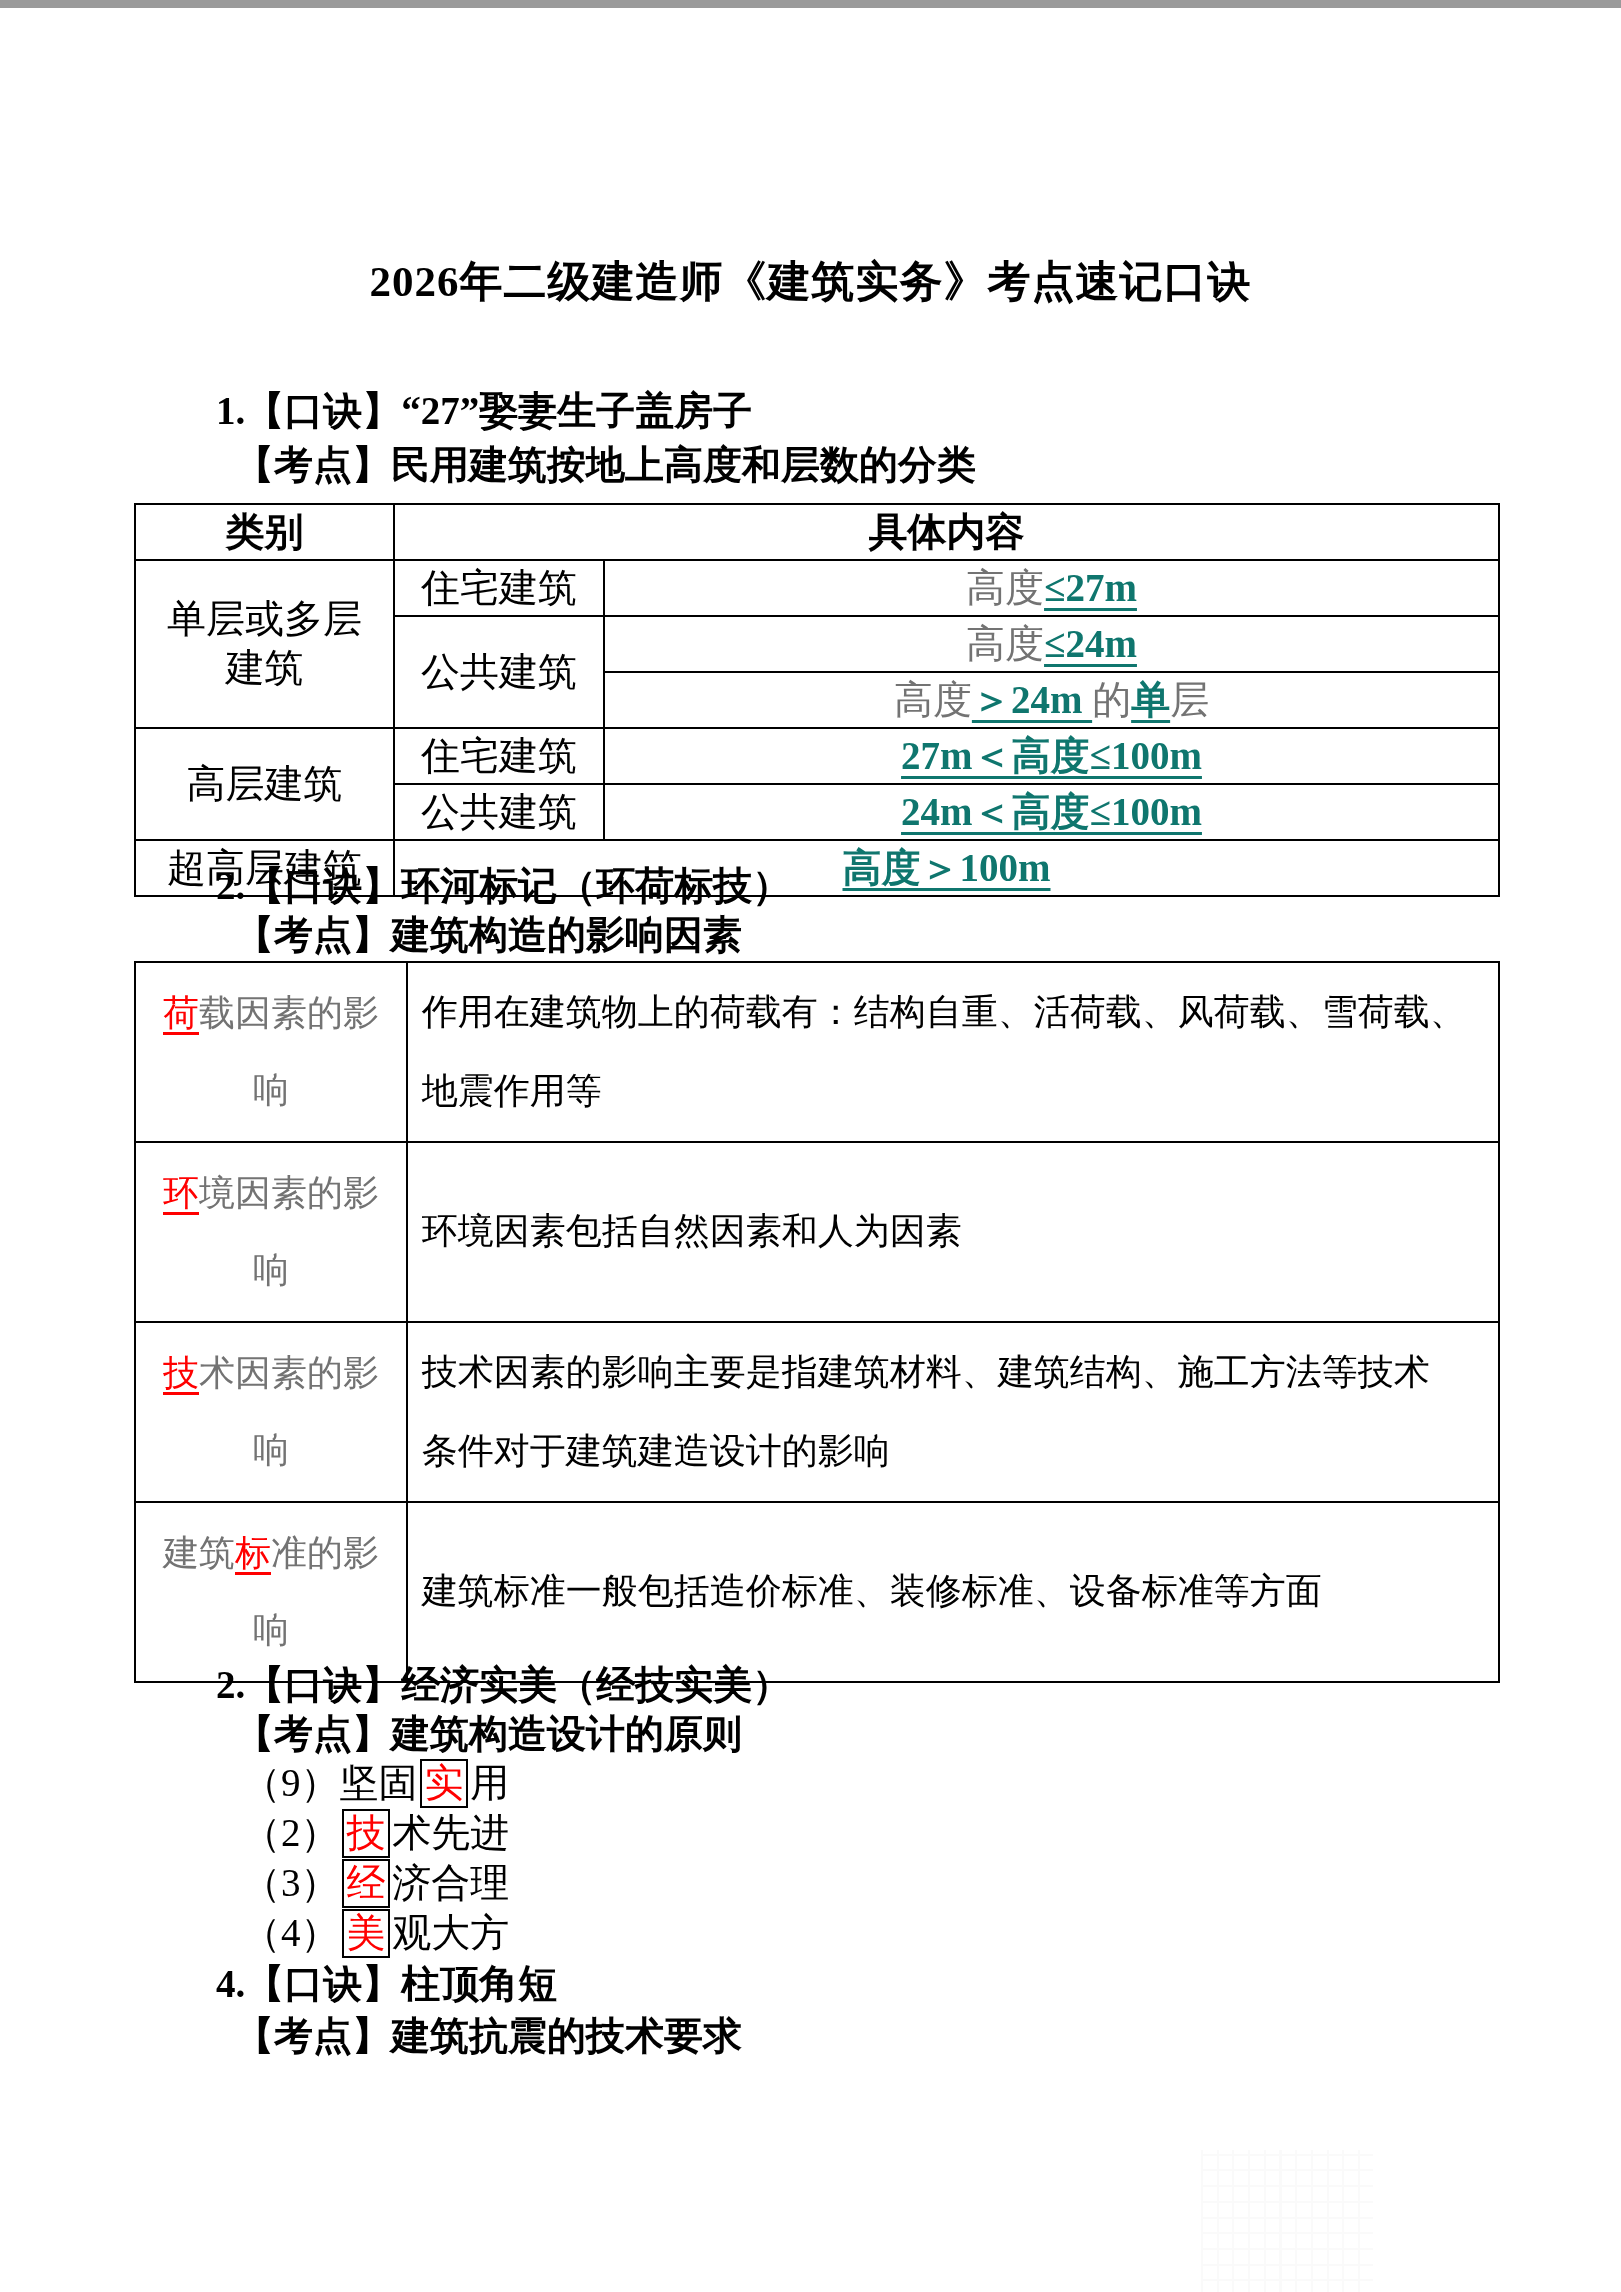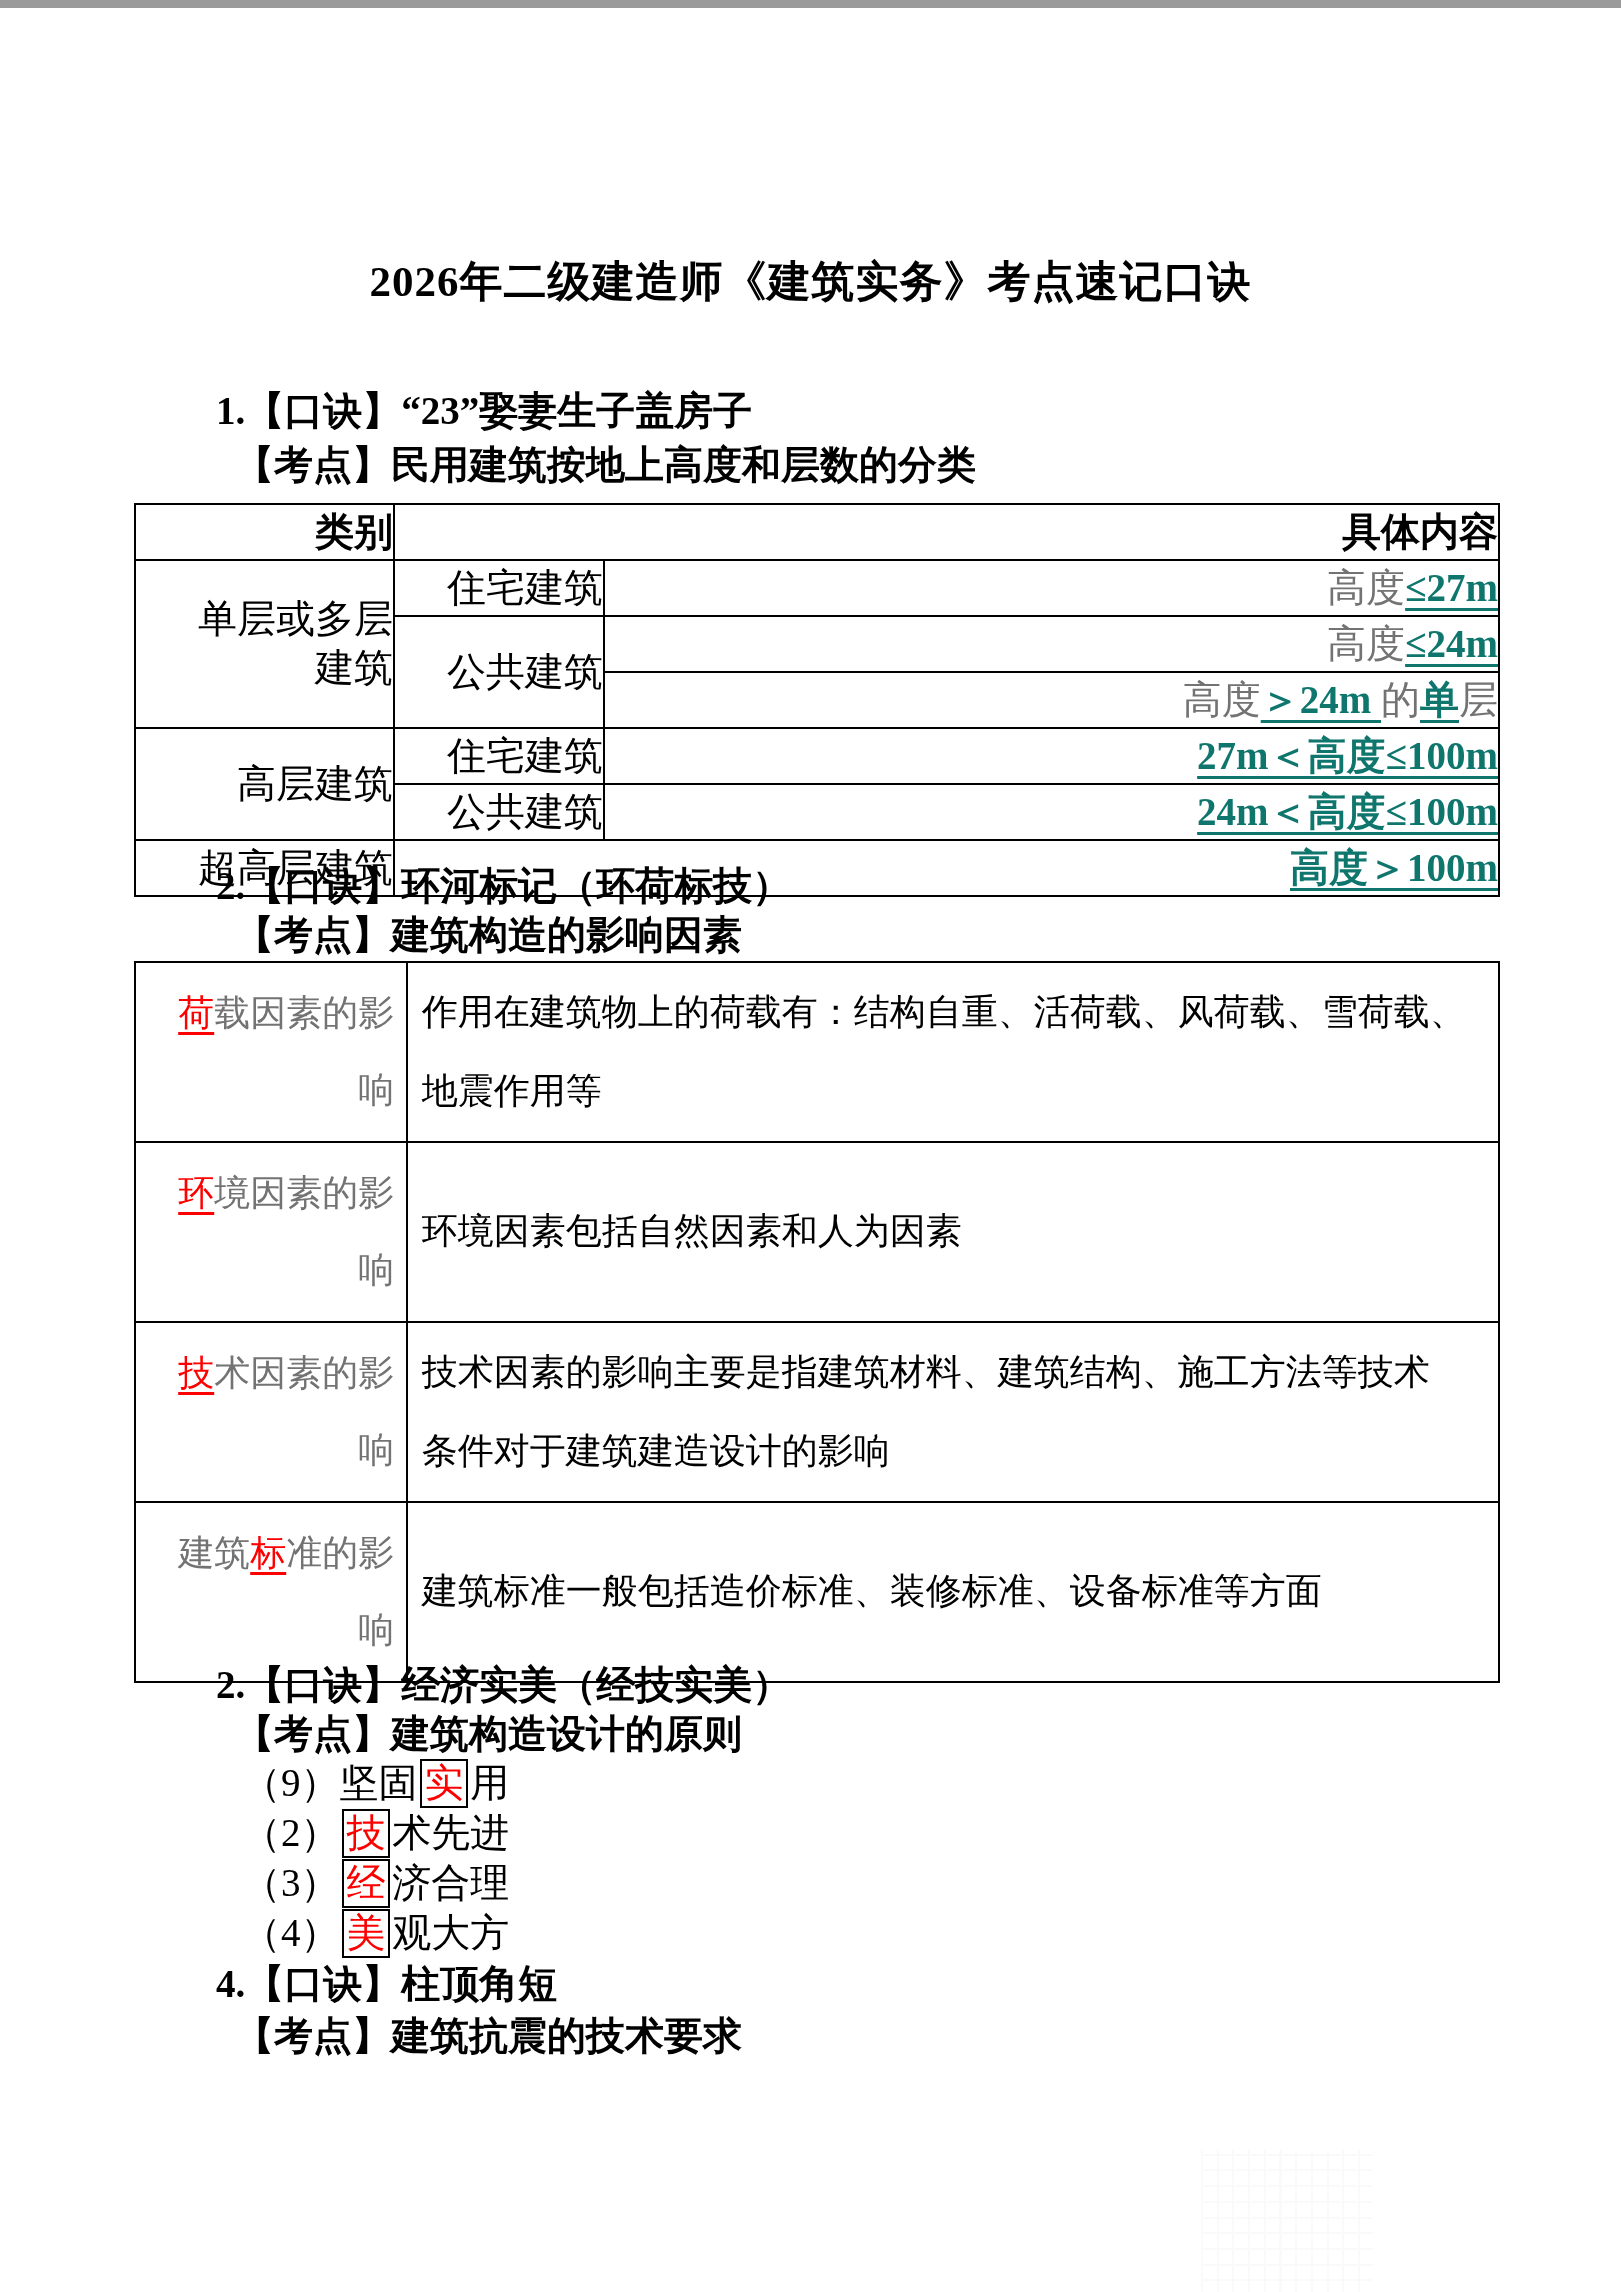--- a/index.html
+++ b/index.html
@@ -12,21 +12,21 @@
     position:absolute;left:0;top:245px;width:100%;text-align:center;
     font-size:43px;font-weight:700;letter-spacing:1px;
   }
   .hline{
     position:absolute;font-size:39px;font-weight:700;white-space:nowrap;line-height:1.2;
   }
   
   .tbl{
     position:absolute;left:134px;width:1366px;border-collapse:collapse;table-layout:fixed;
   }
-  .tbl td{border:2px solid #000;text-align:right;vertical-align:middle;padding:0;overflow:hidden;}
+  .tbl td{border:2px solid #000;text-align:center;vertical-align:middle;padding:0;overflow:hidden;}
   .tbl1{top:495px;font-size:39px;}
   .tbl1 tr{height:49px;}
   .tbl1 .hdr td{font-weight:700;}
   .pre{white-space:pre-line;line-height:1.25;}
   .tbl2{top:953px;font-size:36px;}
   .tbl2 tr{height:180px;}
   .tbl2 .lbl{white-space:pre-line;line-height:2.15;padding:0 11.8px;}
   .tbl2 .desc{text-align:left;white-space:pre-line;line-height:2.2;padding:0 7.8px 0 13.7px;}
   
   .seg-k{color:#737373;}
@@ -52,21 +52,21 @@
       repeating-linear-gradient(90deg,#f7f7f7 0 2px,transparent 2px 15.7px);
   }
 </style>
 </head>
 <body>
 
 <div class="page">
 
   <div class="doc-title">2026年二级建造师《建筑实务》考点速记口诀</div>
 
-  <div class="hline" style="top:380px;left:216px">1.【口诀】“23”娶妻生子盖房子</div>
+  <div class="hline" style="top:380px;left:216px">1.【口诀】“27”娶妻生子盖房子</div>
   <div class="hline" style="top:434px;left:235px">【考点】民用建筑按地上高度和层数的分类</div>
 
   <table class="tbl tbl1">
     <colgroup>
         <col style="width:259px">
         <col style="width:210px">
         <col>
       </colgroup>
     <tbody>
       <tr class="hdr">

